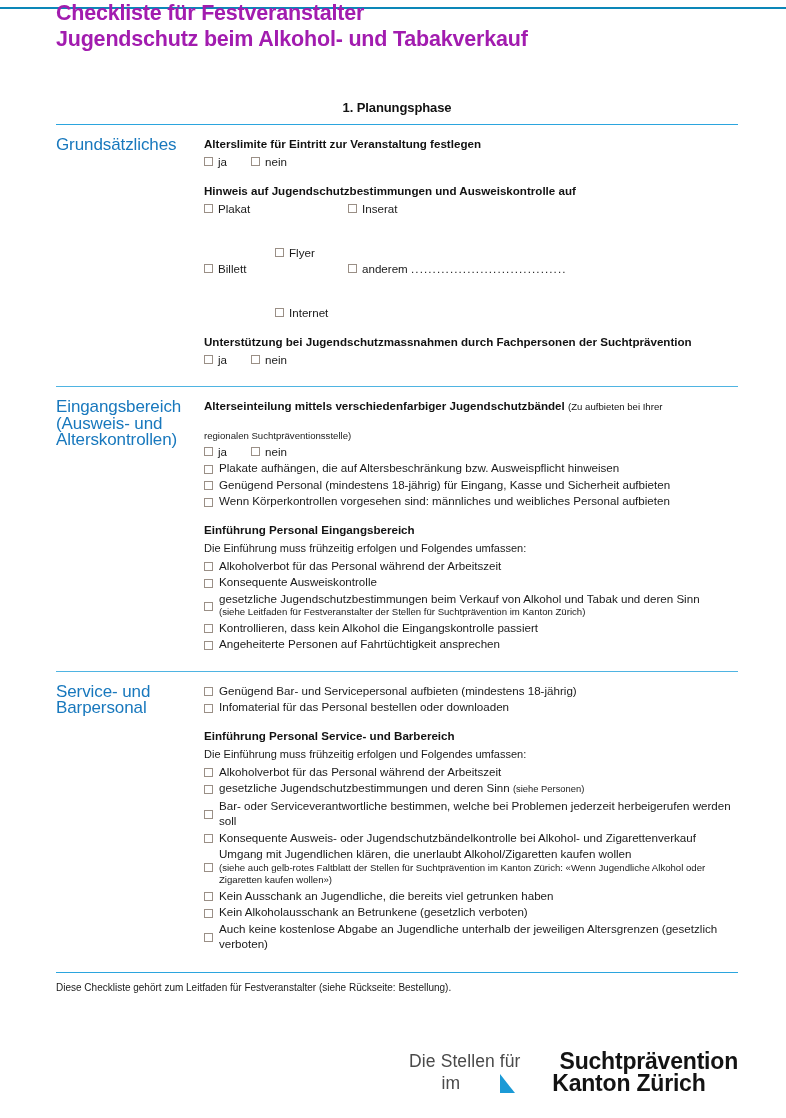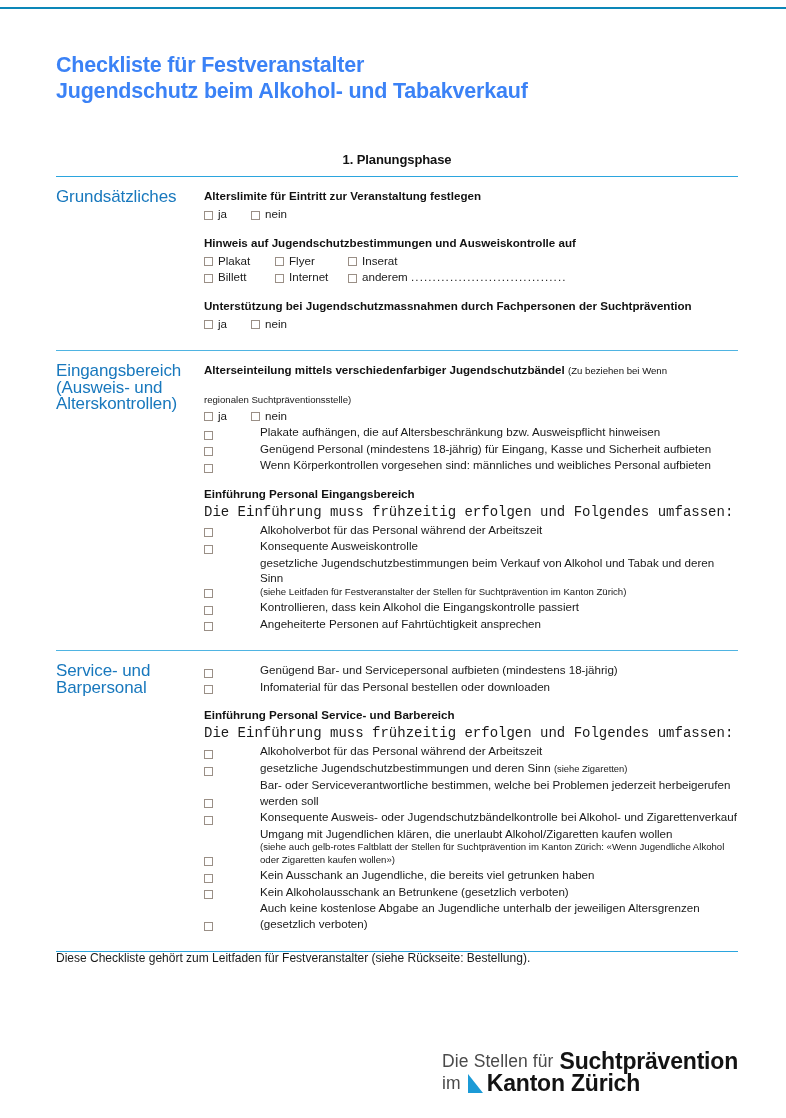--- a/index.html
+++ b/index.html
@@ -35,22 +35,21 @@
 
   .content {
     position: absolute;
     left: 56px;
     top: 0;
     width: 682px;
   }
 
   
   .doc-title {
-    padding-top: 52px;
-    color: #3b82f6;
+    color: #a21caf;
     font-weight: bold;
     font-size: 21.5px;
     line-height: 26px;
     letter-spacing: -0.2px;
   }
   .doc-title .line2 { display: block; }
 
   
   .phase-heading {
     margin-top: 48px;
@@ -107,44 +106,42 @@
     font-size: 9.6px;
   }
   .block-note {
     font-size: 9.6px;
     line-height: 12.5px;
     color: #1a1a1a;
     margin-bottom: 1px;
     margin-top: 16px;
   }
   .block-lead {
-    font-size: 14px;
+    font-size: 11px;
     line-height: 16px;
     color: #1a1a1a;
     margin-bottom: 2px;
-    font-family: Liberation Mono, monospace;
   }
 
   
   .cb-box {
     display: inline-block;
     width: 9px;
     height: 9px;
     border: 1px solid #9a8f86;
     background: #ffffff;
     box-sizing: border-box;
     flex: 0 0 9px;
     margin-top: 3px;
   }
 
   .cb-row {
     display: flex;
-    align-items: flex-end;
+    align-items: center;
     margin-bottom: 1px;
-    gap: 41px;
   }
   .cb-row .cb-text {
     margin-left: 6px;
     font-size: 11.6px;
     line-height: 15.5px;
   }
   .cb-row .cb-text .sub {
     display: block;
     font-size: 9.6px;
     line-height: 12.5px;
@@ -155,61 +152,63 @@
   }
 
   
   .cb-inline-group {
     display: flex;
     align-items: flex-start;
     margin-bottom: 1px;
   }
   .cb-inline {
     display: flex;
-    align-items: center;
+    align-items: flex-start;
   }
   .cb-inline .cb-text {
     margin-left: 5px;
     font-size: 11.6px;
     line-height: 15.5px;
     white-space: nowrap;
   }
   .g-janein .cb-inline:first-child { width: 47px; }
   .g-media .cb-inline:nth-child(1) { width: 71px; }
-  .g-media .cb-inline:nth-child(2) { width: 73px; }
+  .g-media .cb-inline:nth-child(2) { width: 73px; margin-top: 44px; }
   .dots {
     letter-spacing: 1.1px;
     font-size: 11.6px;
   }
 
   
   .footer-rule {
     width: 682px;
     height: 1px;
     background: #2ba5de;
     margin-top: 10px;
   }
   .footer-note {
-    font-size: 12px;
+    margin-top: 8px;
+    font-size: 10px;
     line-height: 13px;
     color: #1a1a1a;
   }
 
   .logo {
     position: absolute;
     right: 48px;
     bottom: 24px;
     text-align: right;
     color: #1a1a1a;
   }
   .logo-l1, .logo-l2 {
     display: flex;
     align-items: center;
-    justify-content: flex-start;
+    justify-content: center;
     line-height: 22px;
+    gap: 33px;
   }
   .logo-light {
     font-size: 17.5px;
     color: #4a4a4a;
     font-weight: normal;
     letter-spacing: 0.1px;
   }
   .logo-bold {
     font-size: 23px;
     font-weight: bold;
@@ -314,21 +313,21 @@
 
     <div class="section">
       <div class="section-label">
         <div>Eingangsbereich</div>
         <div>(Ausweis- und</div>
         <div>Alterskontrollen)</div>
       </div>
       <div class="section-body">
 
         <div class="block">
-          <div class="block-title"><span>Alterseinteilung mittels verschiedenfarbiger Jugendschutzbändel</span> <span class="note">(Zu beziehen bei Wenn</span></div>
+          <div class="block-title"><span>Alterseinteilung mittels verschiedenfarbiger Jugendschutzbändel</span> <span class="note">(Zu aufbieten bei Ihrer</span></div>
           <div class="block-note">regionalen Suchtpräventionsstelle)</div>
           <div class="cb-inline-group g-janein">
             <div class="cb-inline">
               <span class="cb-box"></span>
               <span class="cb-text">ja</span>
             </div>
             <div class="cb-inline">
               <span class="cb-box"></span>
               <span class="cb-text">nein</span>
             </div>
@@ -398,21 +397,21 @@
         <div class="block">
           <div class="block-title">Einführung Personal Service- und Barbereich</div>
           <div class="block-lead">Die Einführung muss frühzeitig erfolgen und Folgendes umfassen:</div>
 
           <div class="cb-row">
             <span class="cb-box"></span>
             <span class="cb-text">Alkoholverbot für das Personal während der Arbeitszeit</span>
           </div>
           <div class="cb-row">
             <span class="cb-box"></span>
-            <span class="cb-text"><span>gesetzliche Jugendschutzbestimmungen und deren Sinn</span> <span class="inline-note">(siehe Zigaretten)</span></span>
+            <span class="cb-text"><span>gesetzliche Jugendschutzbestimmungen und deren Sinn</span> <span class="inline-note">(siehe Personen)</span></span>
           </div>
           <div class="cb-row">
             <span class="cb-box"></span>
             <span class="cb-text">Bar- oder Serviceverantwortliche bestimmen, welche bei Problemen jederzeit herbeigerufen werden soll</span>
           </div>
           <div class="cb-row">
             <span class="cb-box"></span>
             <span class="cb-text">Konsequente Ausweis- oder Jugendschutzbändelkontrolle bei  Alkohol- und Zigarettenverkauf</span>
           </div>
           <div class="cb-row">

